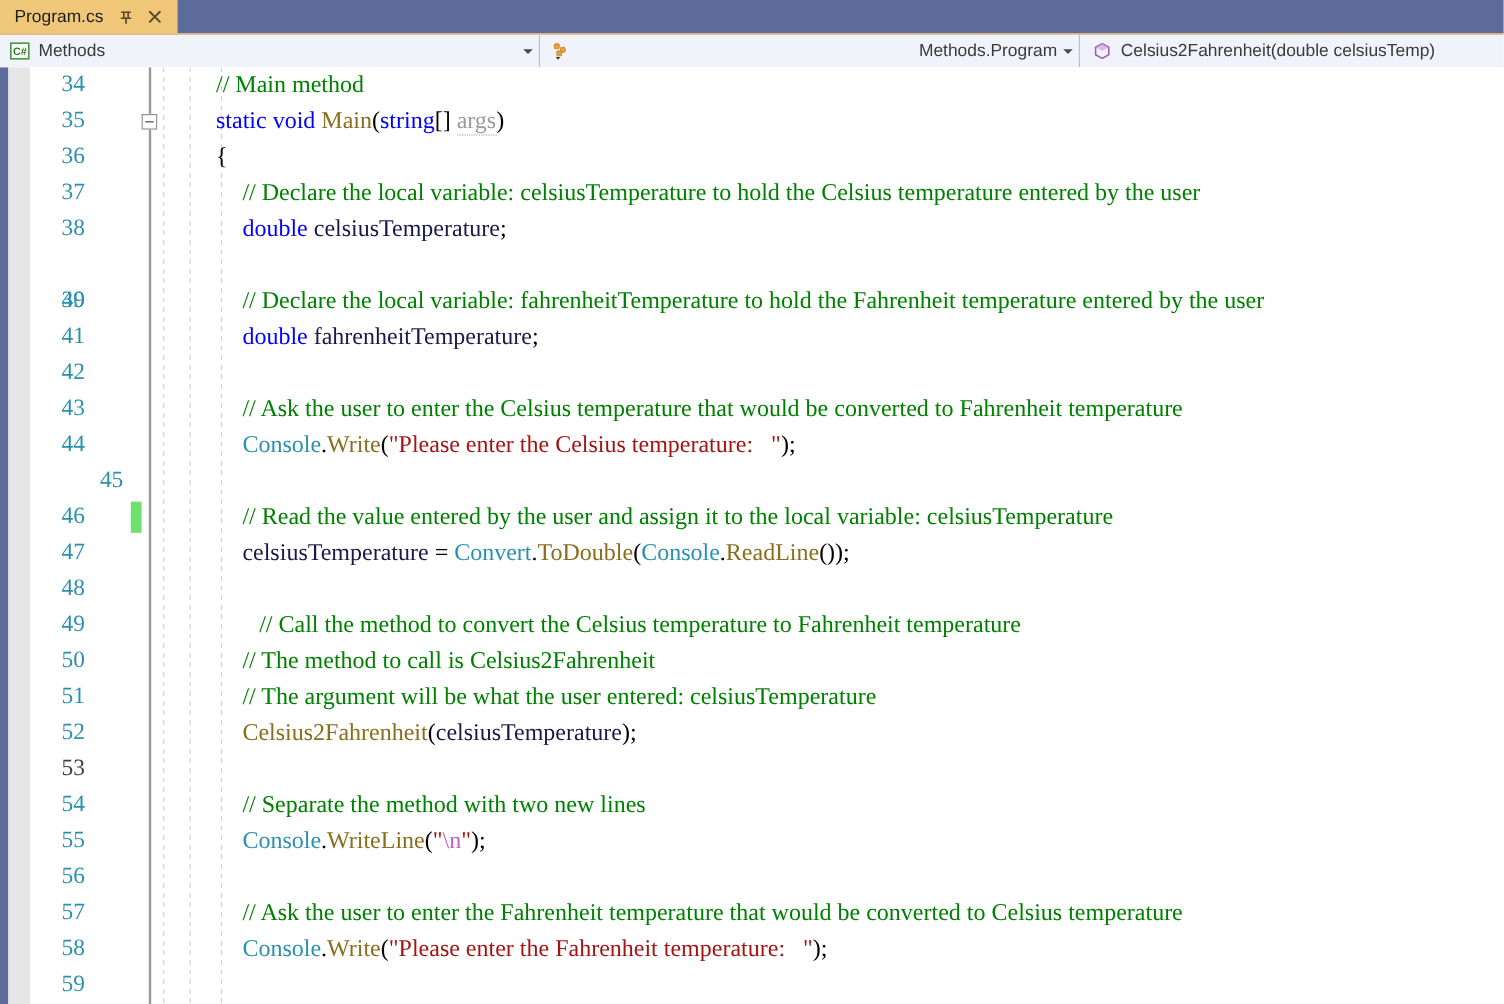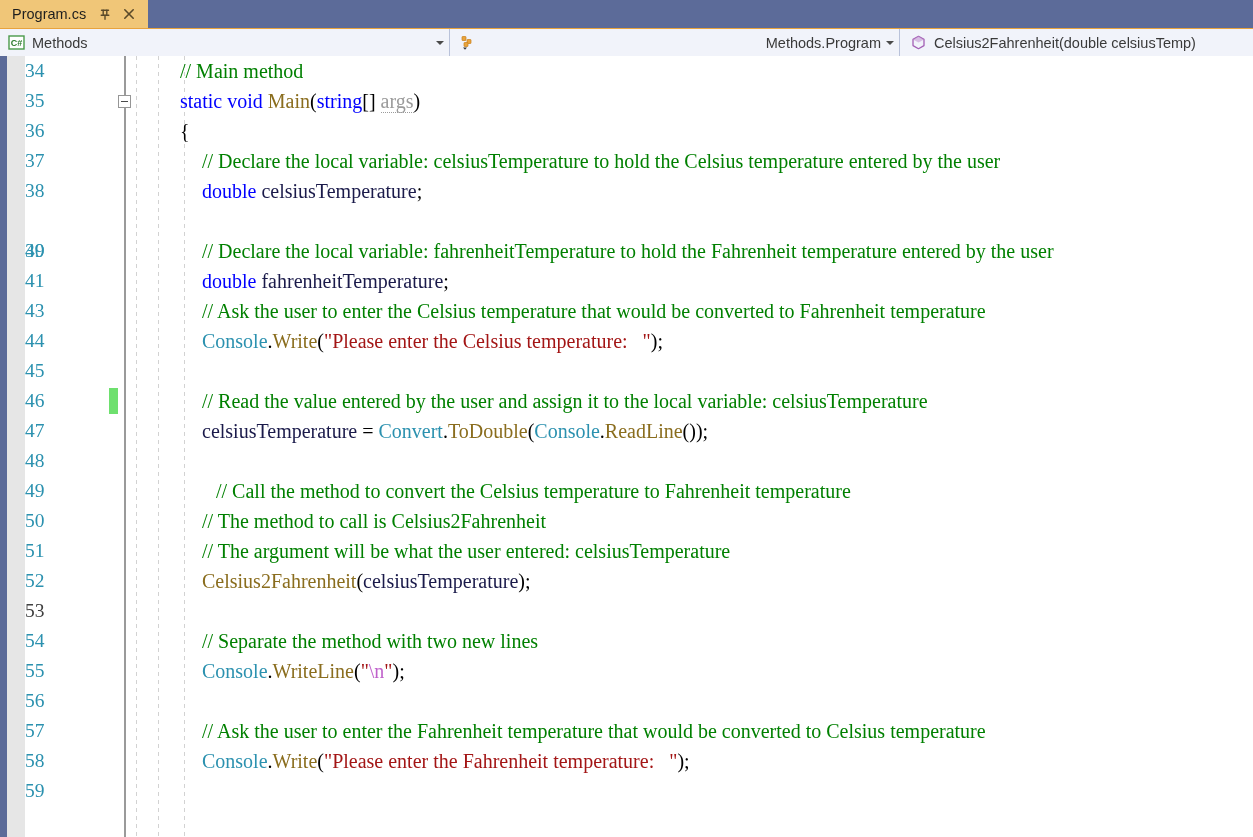--- a/index.html
+++ b/index.html
@@ -153,21 +153,21 @@
     height: 30px;
     width: 1253px;
   }
   .line-number {
     position: absolute;
     left: 25px;
     top: 0;
     width: 72px;
     height: 30px;
     line-height: 30px;
-    text-align: left;
+    text-align: center;
     font-family: "Liberation Serif", serif;
     font-size: 19.5px;
     color: #2b91af;
     user-select: none;
   }
   .change-bar {
     position: absolute;
     left: 109px;
     top: 2px;
     width: 9px;
@@ -325,29 +325,33 @@
       </div>
       <div class="code-row">
         <div class="line-number" style="color: rgb(43, 145, 175);">40</div>
         <div class="code-text" style="left: 202px;"><span class="tk-comment">// Declare the local variable: fahrenheitTemperature to hold the Fahrenheit temperature entered by the user</span></div>
       </div>
       <div class="code-row">
         <div class="line-number" style="color: rgb(43, 145, 175);">41</div>
         <div class="code-text" style="left: 202px; text-align: right;"><span class="tk-keyword">double </span><span class="tk-plain">fahrenheitTemperature</span><span class="tk-punct">;</span></div>
       </div>
       <div class="code-row">
+        <div class="line-number" style="color: rgb(43, 145, 175);">42</div>
+        <div class="code-text" style="left: 202px;"></div>
+      </div>
+      <div class="code-row">
         <div class="line-number" style="color: rgb(43, 145, 175);">43</div>
         <div class="code-text" style="left: 202px;"><span class="tk-comment">// Ask the user to enter the Celsius temperature that would be converted to Fahrenheit temperature</span></div>
       </div>
       <div class="code-row">
         <div class="line-number" style="color: rgb(43, 145, 175);">44</div>
         <div class="code-text" style="left: 202px;"><span class="tk-type">Console</span><span class="tk-punct">.</span><span class="tk-method">Write</span><span class="tk-punct">(</span><span class="tk-string">"Please enter the Celsius temperature:   "</span><span class="tk-punct">);</span></div>
       </div>
       <div class="code-row">
-        <div class="line-number" style="color: rgb(43, 145, 175);">45</div>
+        <div class="line-number" style="color: rgb(43, 145, 175); padding-left: 32px;">45</div>
         <div class="code-text" style="left: 202px;"></div>
       </div>
       <div class="code-row">
         <div class="line-number" style="color: rgb(43, 145, 175);">46</div>
         <div class="change-bar" style="background: rgb(110, 224, 110);"></div>
         <div class="code-text" style="left: 202px;"><span class="tk-comment">// Read the value entered by the user and assign it to the local variable: celsiusTemperature</span></div>
       </div>
       <div class="code-row">
         <div class="line-number" style="color: rgb(43, 145, 175);">47</div>
         <div class="code-text" style="left: 202px;"><span class="tk-plain">celsiusTemperature</span><span class="tk-punct"> = </span><span class="tk-type">Convert</span><span class="tk-punct">.</span><span class="tk-method">ToDouble</span><span class="tk-punct">(</span><span class="tk-type">Console</span><span class="tk-punct">.</span><span class="tk-method">ReadLine</span><span class="tk-punct">());</span></div>

